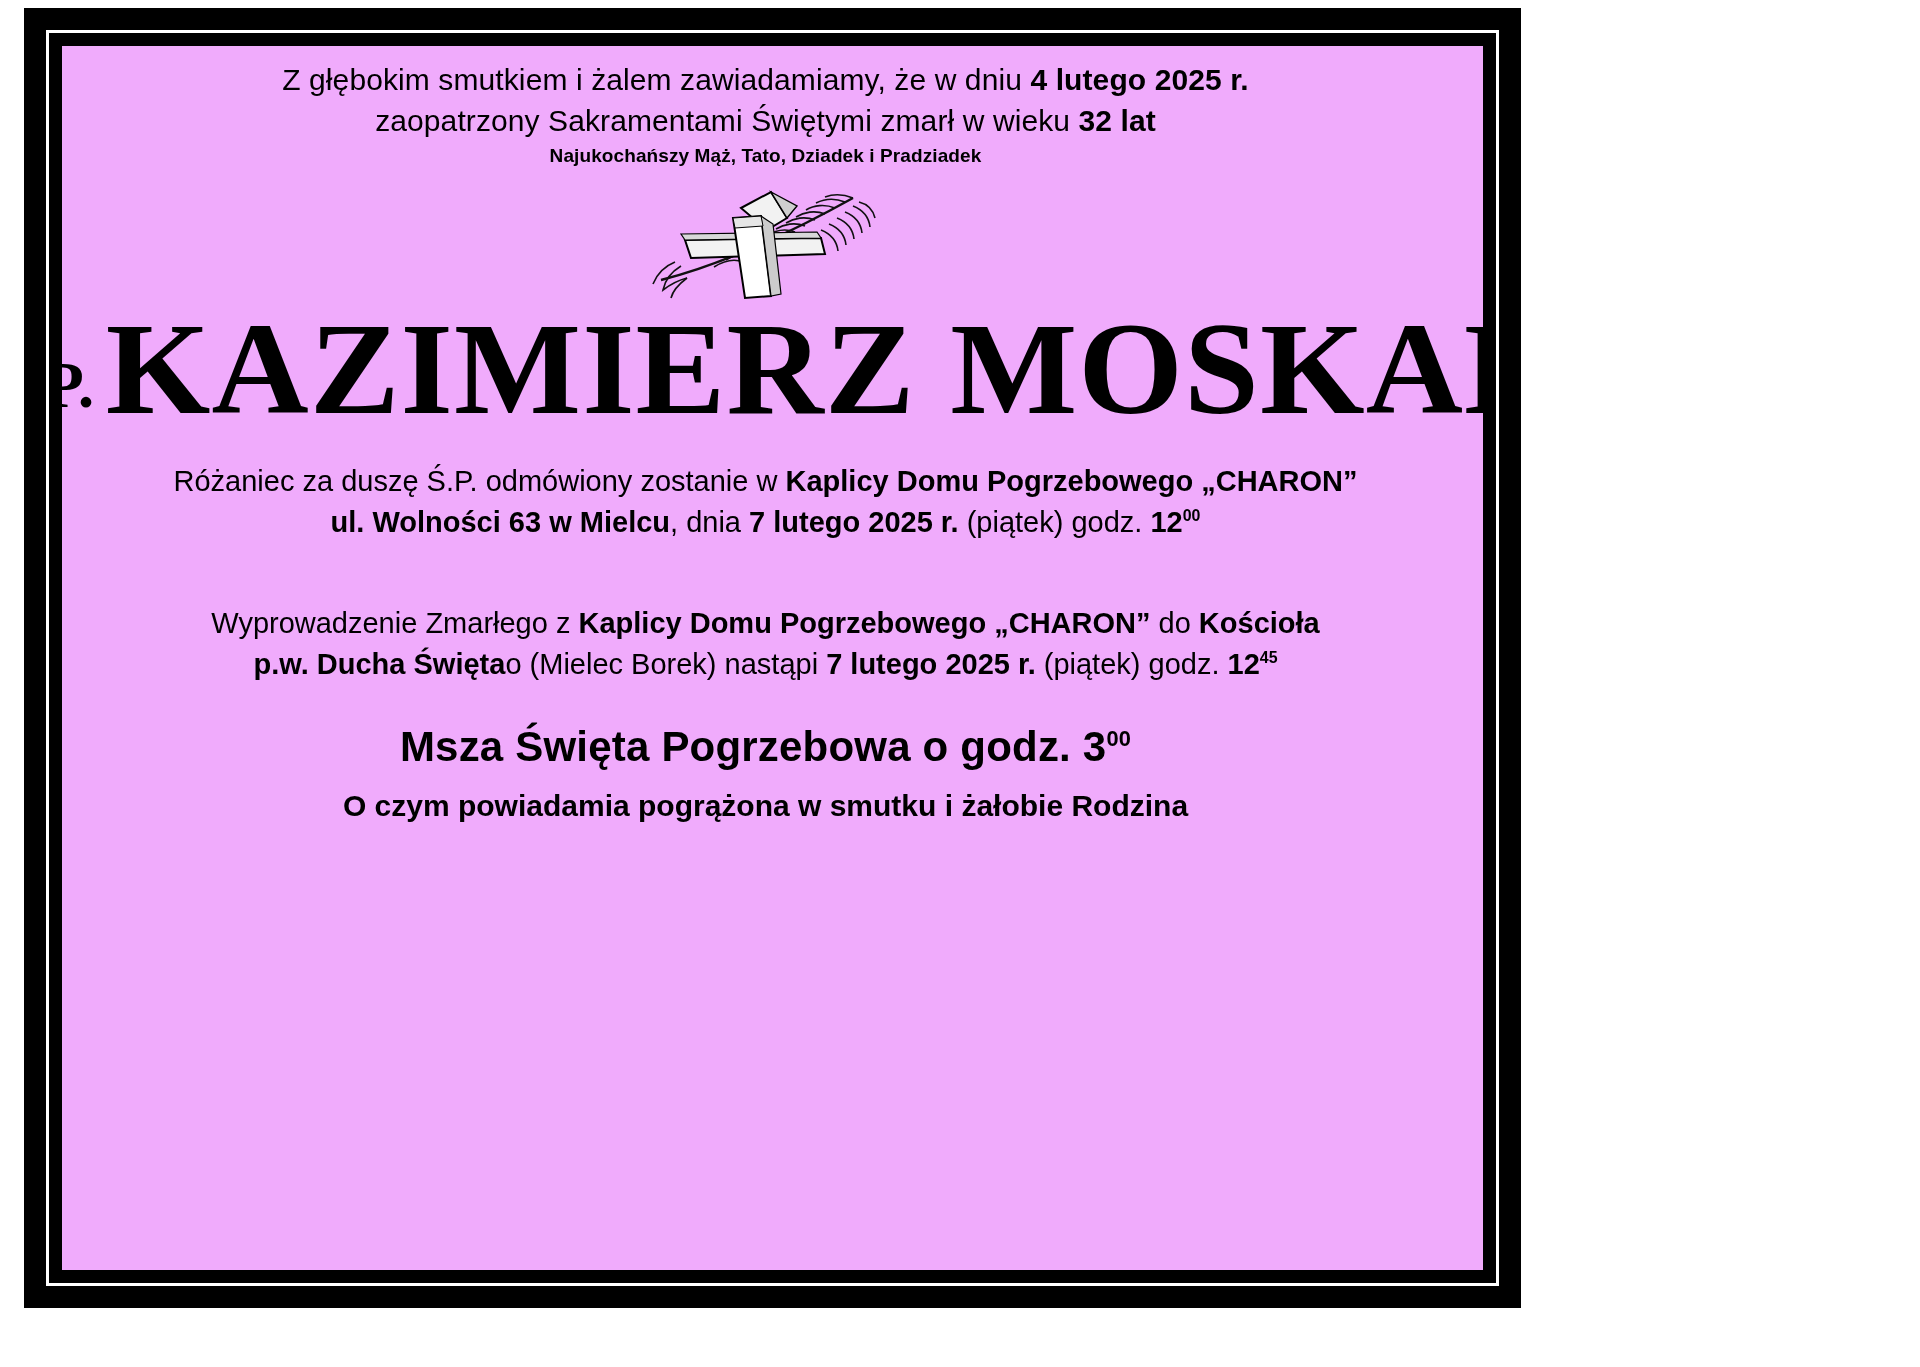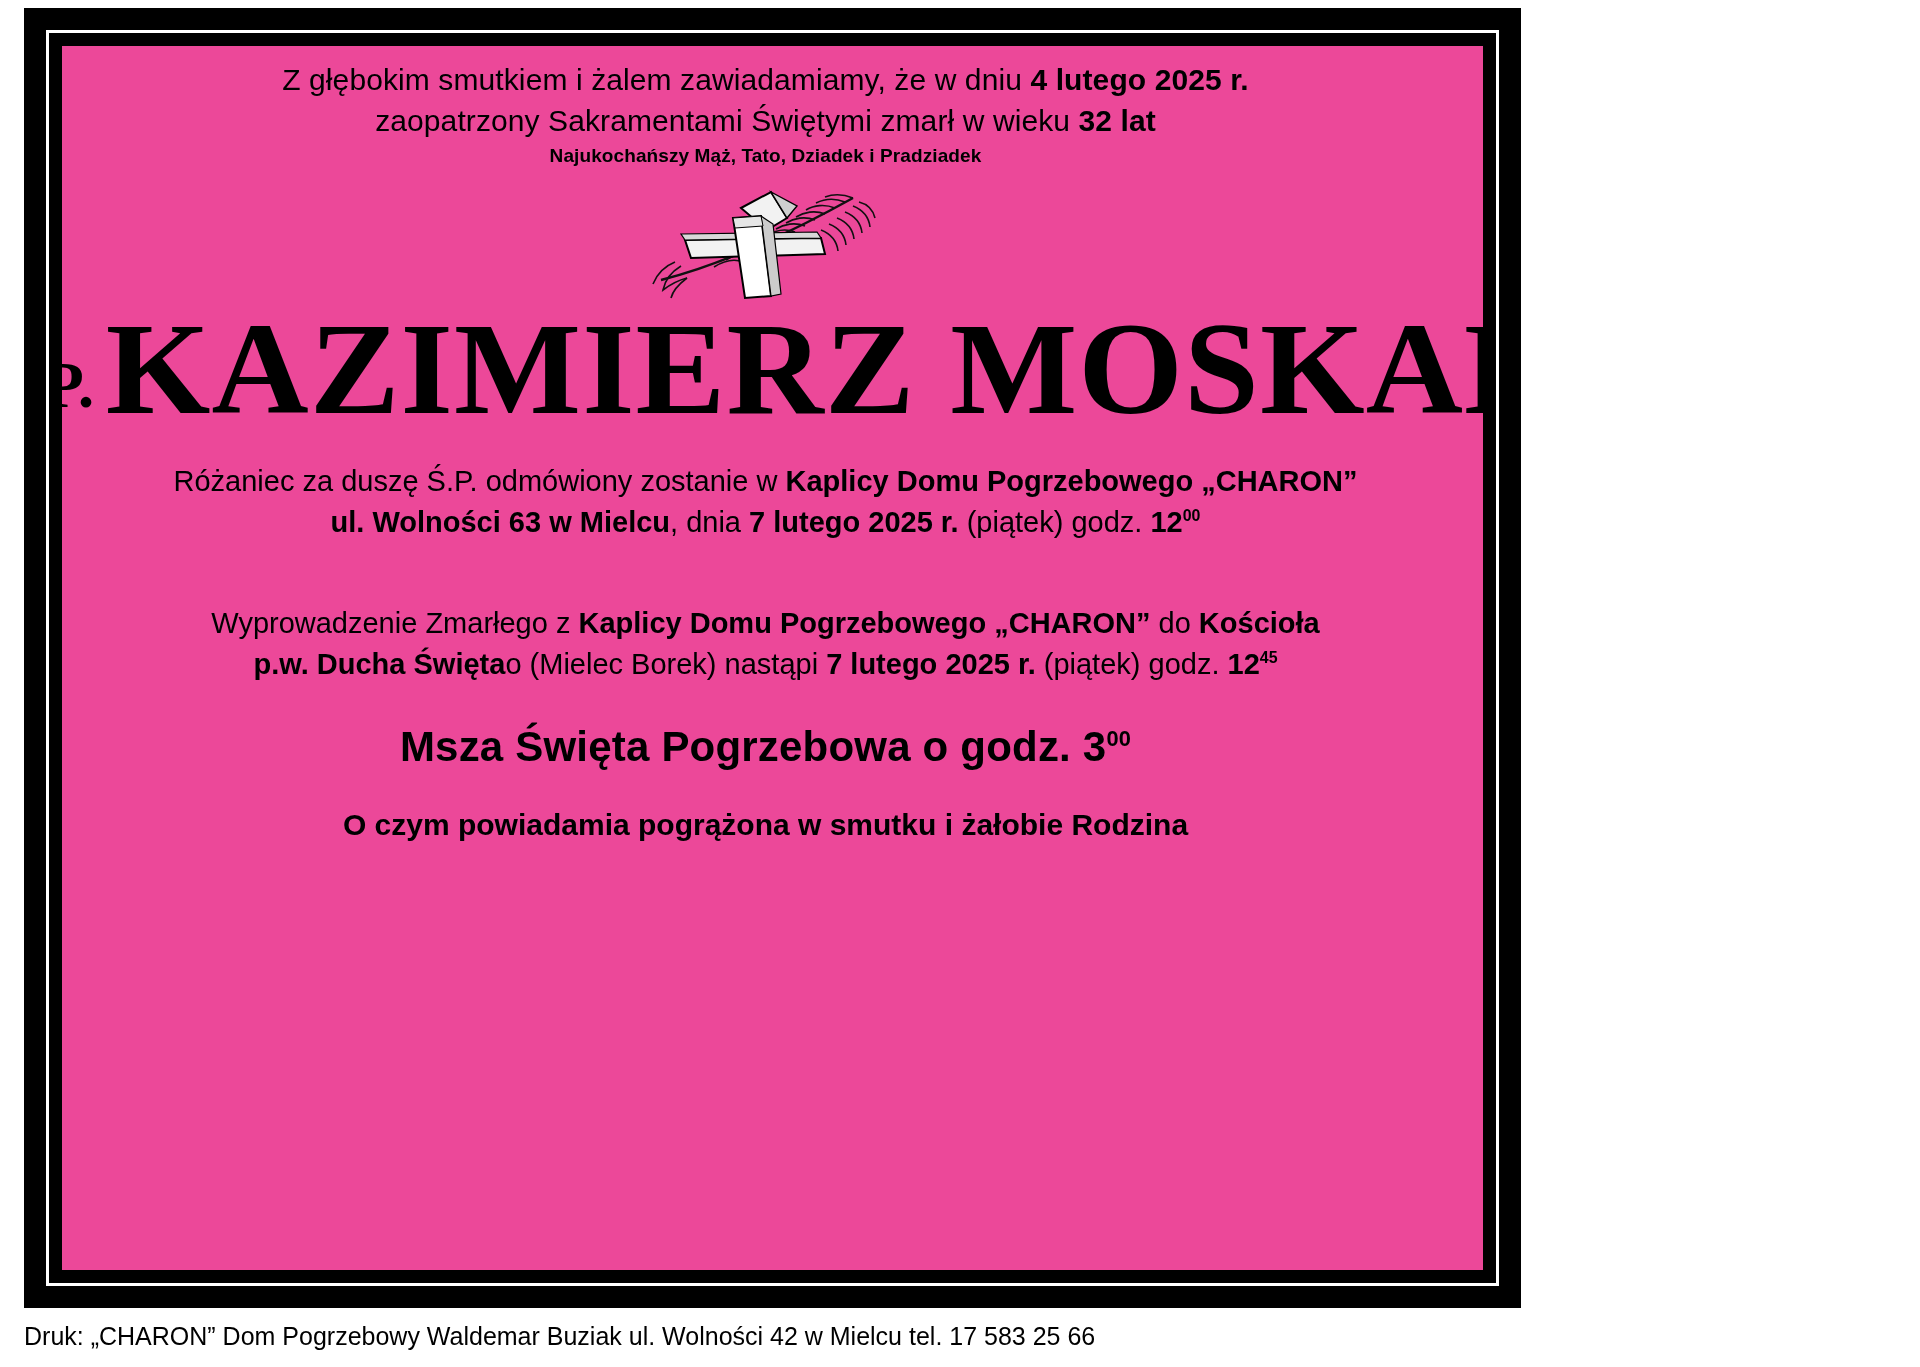--- a/index.html
+++ b/index.html
@@ -32,21 +32,21 @@
     padding: 22px;
   }
   .thin-white {
     width: 100%; height: 100%;
     border: 3px solid #ffffff;
     padding: 13px;
     background: #000000;
   }
   .inner-white {
     width: 100%; height: 100%;
-    background: #ec4899;
+    background: #f0abfc;
     padding: 14px 26px 10px 12px;
     position: relative;
     overflow: hidden;
   }
   .content {
     width: 100%;
     text-align: center;
     color: #000000;
   }
 
@@ -119,21 +119,21 @@
   .mass sup { font-size: 0.52em; vertical-align: super; line-height: 0; }
 
   .p3 {
     font-size: 29px;
     font-weight: 400;
     margin-top: 40px;
   }
   .p4 {
     font-size: 30px;
     font-weight: 700;
-    margin-top: 37px;
+    margin-top: 18px;
   }
 
   .footer {
     position: absolute;
     left: 24px;
     top: 1322px;
     width: 1480px;
     font-size: 25px;
     font-weight: 400;
     color: #000000;
@@ -233,17 +233,16 @@
               <span>Msza Święta Pogrzebowa o godz. 3</span><sup>00</sup>
             </div>
 
             <div class="p4">O czym powiadamia pogrążona w smutku i żałobie Rodzina</div>
 
           </div>
         </div>
       </div>
     </div>
 
-    <div class="footer">Druk: „CHARON” Dom Pogrzebowy Waldemar Buziak ul. Wolności 42 w Mielcu tel. 17 583 25 66</div>
   </div>
 
   <div class="right-pad"></div>
 </div>
 
 </body></html>

